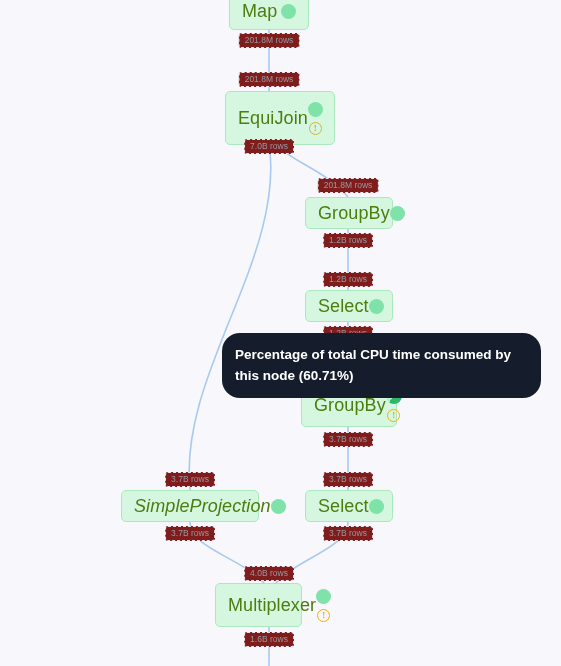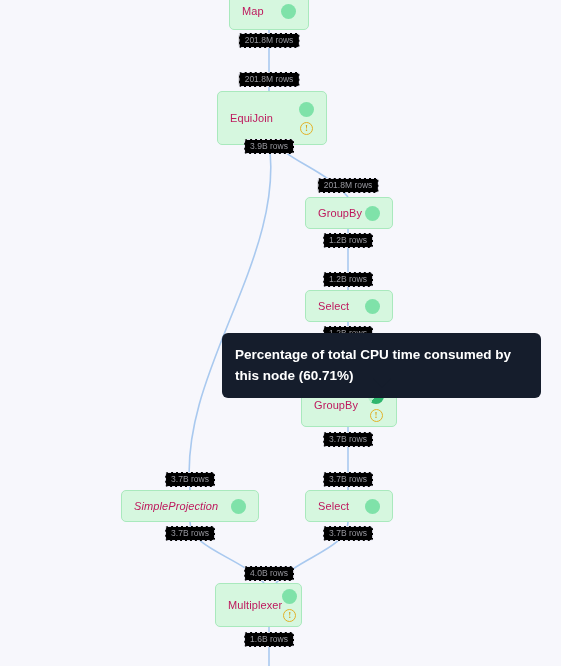--- a/index.html
+++ b/index.html
@@ -31,22 +31,22 @@
     position: absolute;
     box-sizing: border-box;
     background: #d6f7df;
     border: 1px solid #a9e9bd;
     border-radius: 5px;
     display: flex;
     align-items: center;
     padding: 0 12px;
   }
   .node-label {
-    color: #be185d;
-    font-size: 11px;
+    color: #4d7c0f;
+    font-size: 18px;
     line-height: 1;
     white-space: nowrap;
     letter-spacing: 0.1px;
   }
   .node-indicators {
     margin-left: auto;
     display: flex;
     flex-direction: column;
     align-items: center;
     justify-content: center;
@@ -77,40 +77,40 @@
     font-size: 9px;
     font-weight: bold;
     line-height: 10.4px;
     text-align: center;
     flex: none;
     font-family: "Liberation Serif", serif;
   }
   .edge-label {
     position: absolute;
     box-sizing: border-box;
-    background: #000000;
+    background: #7f1d1d;
     border: 1px dashed #e4e4ef;
     border-radius: 3px;
     color: #98989f;
     font-size: 8.5px;
     line-height: 13px;
     height: 15px;
     padding: 0 5px;
     white-space: nowrap;
     transform: translateX(-50%);
     text-align: center;
   }
   #tooltip {
     position: absolute;
     left: 222px;
     top: 333px;
     width: 319px;
     box-sizing: border-box;
     background: #151d2c;
-    border-radius: 6px;
+    border-radius: 18px;
     padding: 11px 13px 12px 13px;
     color: #ffffff;
     font-size: 13.5px;
     font-weight: bold;
     line-height: 21px;
     z-index: 40;
   }
   #tooltip-arrow {
     position: absolute;
     left: 373px;
@@ -139,21 +139,21 @@
       <path d="M 269 627 L 269 666" fill="none" stroke="#a9c9ef" stroke-width="1.6"></path>
     </svg>
 
   <div id="nodes-layer">
       <div class="node" style="left: 229px; top: -8px; width: 80px; height: 38px;">
         <span class="node-label">Map</span>
         <div class="node-indicators">
           <div class="cpu-dot"></div>
         </div>
       </div>
-      <div class="node" style="left: 217px; top: 91px; width: 110px; height: 54px;">
+      <div class="node" style="left: 225px; top: 91px; width: 110px; height: 54px;">
         <span class="node-label">EquiJoin</span>
         <div class="node-indicators">
           <div class="cpu-dot"></div>
           <div class="warn-icon">!</div>
         </div>
       </div>
       <div class="node" style="left: 305px; top: 197px; width: 88px; height: 32px;">
         <span class="node-label">GroupBy</span>
         <div class="node-indicators">
           <div class="cpu-dot"></div>
@@ -189,21 +189,21 @@
         <div class="node-indicators">
           <div class="cpu-dot"></div>
           <div class="warn-icon">!</div>
         </div>
       </div>
     </div>
 
   <div id="labels-layer">
       <div class="edge-label" style="left: 269px; top: 33px;">201.8M rows</div>
       <div class="edge-label" style="left: 269px; top: 72px;">201.8M rows</div>
-      <div class="edge-label" style="left: 269px; top: 139px;">3.9B rows</div>
+      <div class="edge-label" style="left: 269px; top: 139px;">7.0B rows</div>
       <div class="edge-label" style="left: 348px; top: 178px;">201.8M rows</div>
       <div class="edge-label" style="left: 348px; top: 233px;">1.2B rows</div>
       <div class="edge-label" style="left: 348px; top: 272px;">1.2B rows</div>
       <div class="edge-label" style="left: 348px; top: 326px;">1.2B rows</div>
       <div class="edge-label" style="left: 348px; top: 432px;">3.7B rows</div>
       <div class="edge-label" style="left: 190px; top: 472px;">3.7B rows</div>
       <div class="edge-label" style="left: 348px; top: 472px;">3.7B rows</div>
       <div class="edge-label" style="left: 190px; top: 526px;">3.7B rows</div>
       <div class="edge-label" style="left: 348px; top: 526px;">3.7B rows</div>
       <div class="edge-label" style="left: 269px; top: 566px;">4.0B rows</div>

